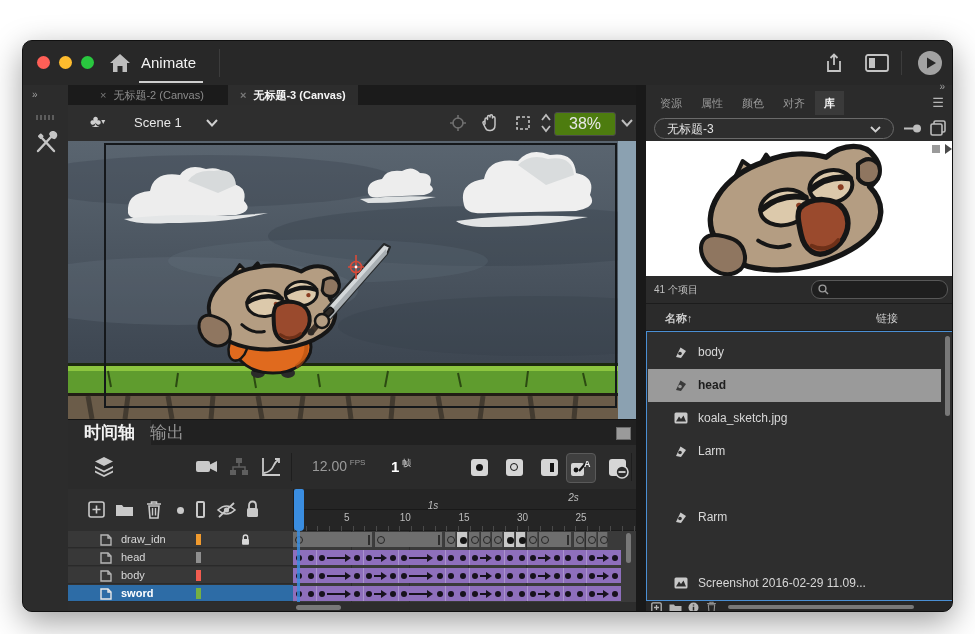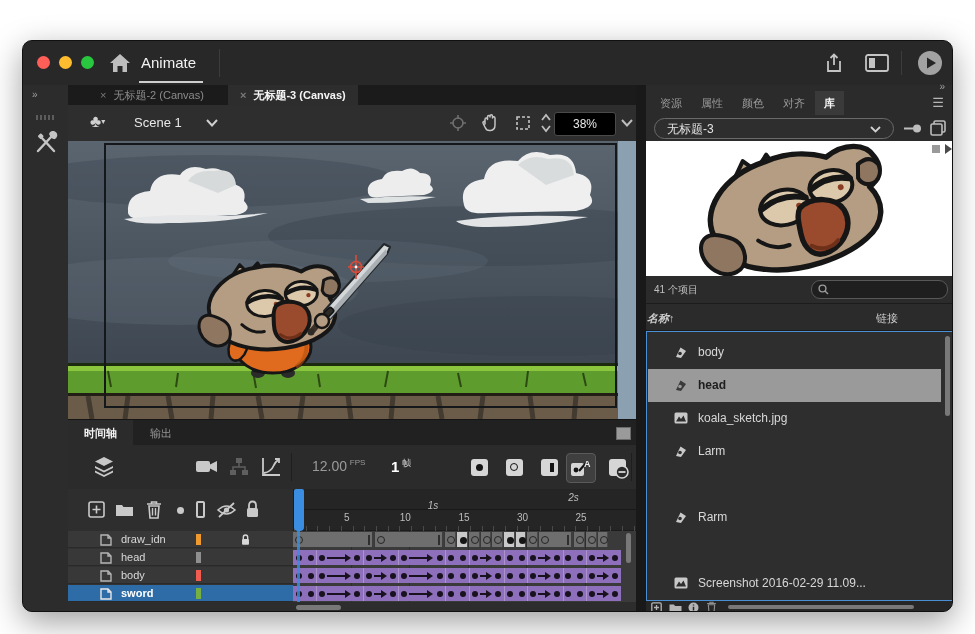--- a/index.html
+++ b/index.html
@@ -18,30 +18,30 @@
   #leftstrip{left:0;top:44px;width:45px;height:528px;background:#2c2c2c;border-right:1px solid #1e1e1e;}
   .chev{color:#a0a0a0;font-size:10px;letter-spacing:1px;}
   
   #main{left:45px;top:44px;width:568px;height:528px;background:#262626;}
   #tabbar{left:0;top:0;width:568px;height:20px;background:#1b1b1b;}
   .doc-tab{top:0;height:20px;line-height:20px;font-size:11px;padding:0 12px;color:#8b8b8b;}
   .doc-tab .x{margin-right:7px;color:#7a7a7a;}
   .doc-tab.active{background:#2d2d2d;color:#f5f5f5;font-weight:bold;}
   #editbar{left:0;top:20px;width:568px;height:36px;background:#2e2e2e;border-bottom:1px solid #161616;}
   #scene-label{left:66px;top:10px;color:#e8e8e8;font-size:13px;}
-  #zoom-box{left:486px;top:7px;width:60px;height:22px;background:#000000;border:1px solid #4a4a4a;border-radius:3px;
-    color:#e8e8e8;font-size:12px;text-align:center;line-height:22px;}
+  #zoom-box{left:486px;top:7px;width:60px;height:22px;background:#4d7c0f;border:1px solid #4a4a4a;border-radius:3px;
+    color:#e8e8e8;font-size:16px;text-align:center;line-height:22px;}
   
   #canvas{left:0;top:56px;width:568px;height:278px;overflow:hidden;
     background:linear-gradient(180deg,#5a6570 0%,#4a545f 45%,#3e4752 78%,#47515b 100%);}
   #stage-border{left:36px;top:2px;width:513px;height:265px;border:2px solid #15181b;box-sizing:border-box;}
   #paste-strip{left:550px;top:0;width:18px;height:278px;background:#8ba1b1;}
   
   #tl-tabs{left:0;top:334px;width:568px;height:26px;background:#212121;border-top:1px solid #151515;}
-  .tl-tab{top:0;height:26px;line-height:26px;font-size:11px;padding:0 16px;color:#969696;}
+  .tl-tab{top:0;height:26px;line-height:26px;font-size:17px;padding:0 16px;color:#969696;}
   .tl-tab.active{background:#2b2b2b;color:#f2f2f2;font-weight:bold;}
   #tl-toolbar{left:0;top:360px;width:568px;height:44px;background:#2b2b2b;border-bottom:1px solid #1d1d1d;}
   .fps{color:#9a9a9a;font-size:14px;} .fps sup{font-size:8px;}
   .curframe{color:#ffffff;font-size:15px;font-weight:bold;} .curframe sup{font-size:9px;color:#cfcfcf;font-weight:normal;}
   .tbtn{width:17px;height:17px;background:#d6d6d6;border-radius:3px;top:14px;}
   .tbtn .in-dot{position:absolute;left:5px;top:5px;width:7px;height:7px;border-radius:50%;background:#141414;}
   .tbtn .in-ring{position:absolute;left:4px;top:4px;width:6px;height:6px;border-radius:50%;border:1.6px solid #141414;}
   .tbtn .in-bar{position:absolute;left:9px;top:4px;width:4px;height:9px;background:#141414;}
   #autokey{left:498px;top:8px;width:28px;height:28px;background:#3f3f3f;border:1px solid #5a5a5a;border-radius:4px;}
   #tl-controls{left:0;top:404px;width:568px;height:42px;background:#2e2e2e;}
@@ -606,21 +606,21 @@
       <span class="abs" style="left:8px;top:7px;font-size:10px;color:#c0c0c0;">41 个项目</span>
       <div id="search-box" class="abs">
         <svg style="position:absolute;left:6px;top:3px;" width="11" height="11" viewBox="0 0 11 11">
           <circle cx="4.5" cy="4.5" r="3.4" fill="none" stroke="#9a9a9a" stroke-width="1.4"></circle>
           <path d="M7 7 L10 10" stroke="#9a9a9a" stroke-width="1.4"></path>
         </svg>
       </div>
     </div>
 
     <div id="cols" class="abs">
-      <span class="colhead abs" style="left:1px;font-style:italic;"><span>名称</span><span>↑</span></span>
+      <span class="colhead abs" style="left:19px;"><span>名称</span><span>↑</span></span>
       <span class="colhead abs" style="left:230px;font-weight:normal;">链接</span>
     </div>
 
     <div id="lib-list" class="abs">
       <div class="lib-item" style="top:4px;">
         <svg class="lib-icon" width="13" height="13" viewBox="0 0 13 13">
             <path d="M2 11 L6.5 1.5 L12 5 L7 12 Z" fill="#c9c9c9"></path>
             <circle cx="6" cy="7.5" r="1.8" fill="#2e2e2e"></circle>
           </svg>
         <span class="lib-label">body</span>

